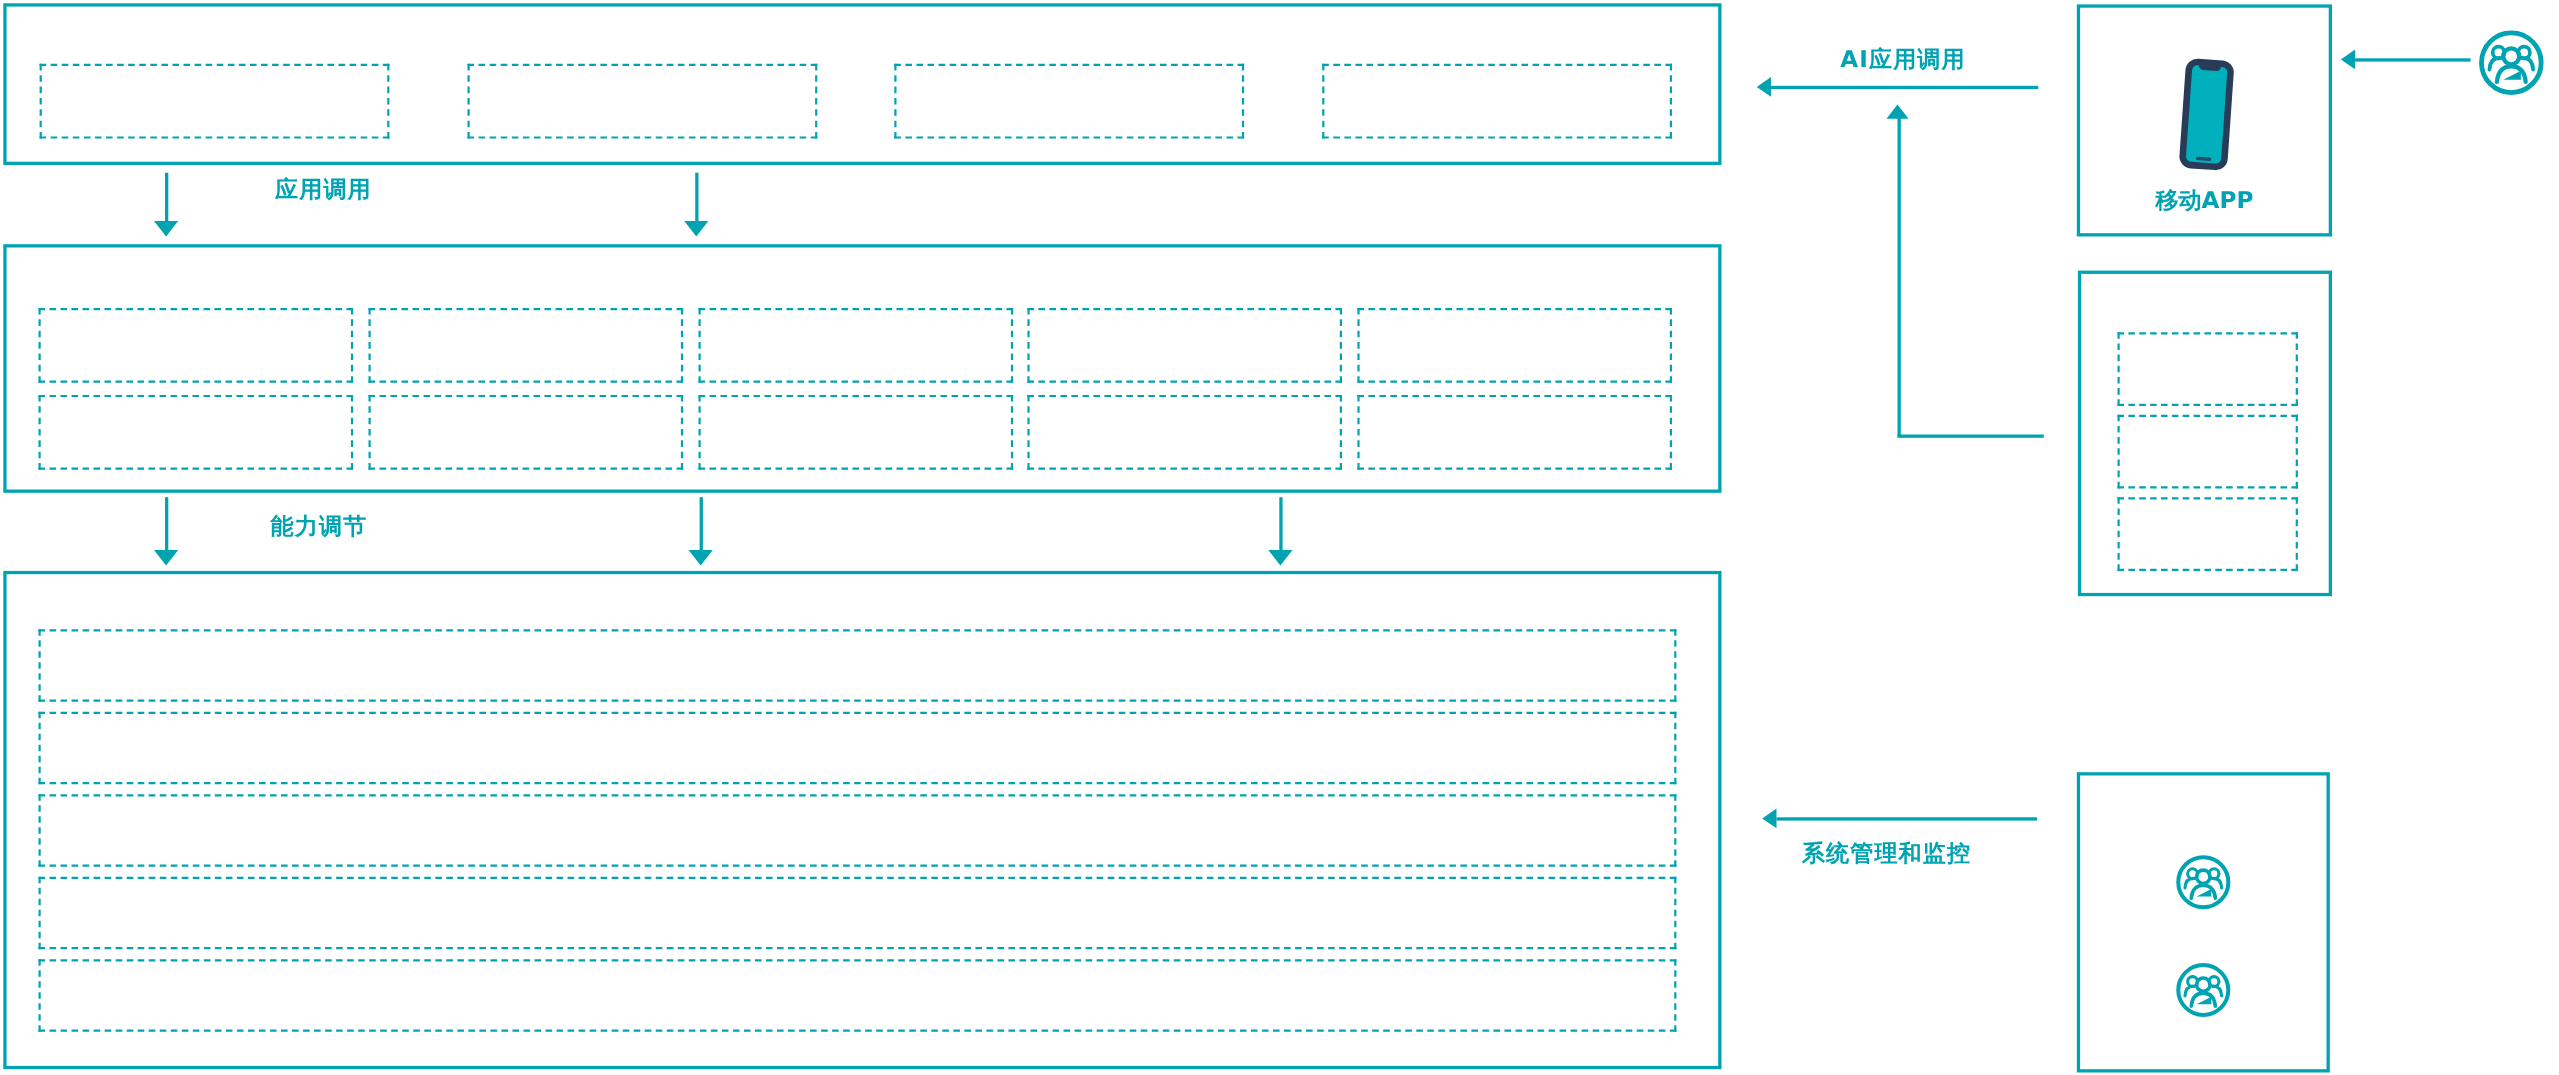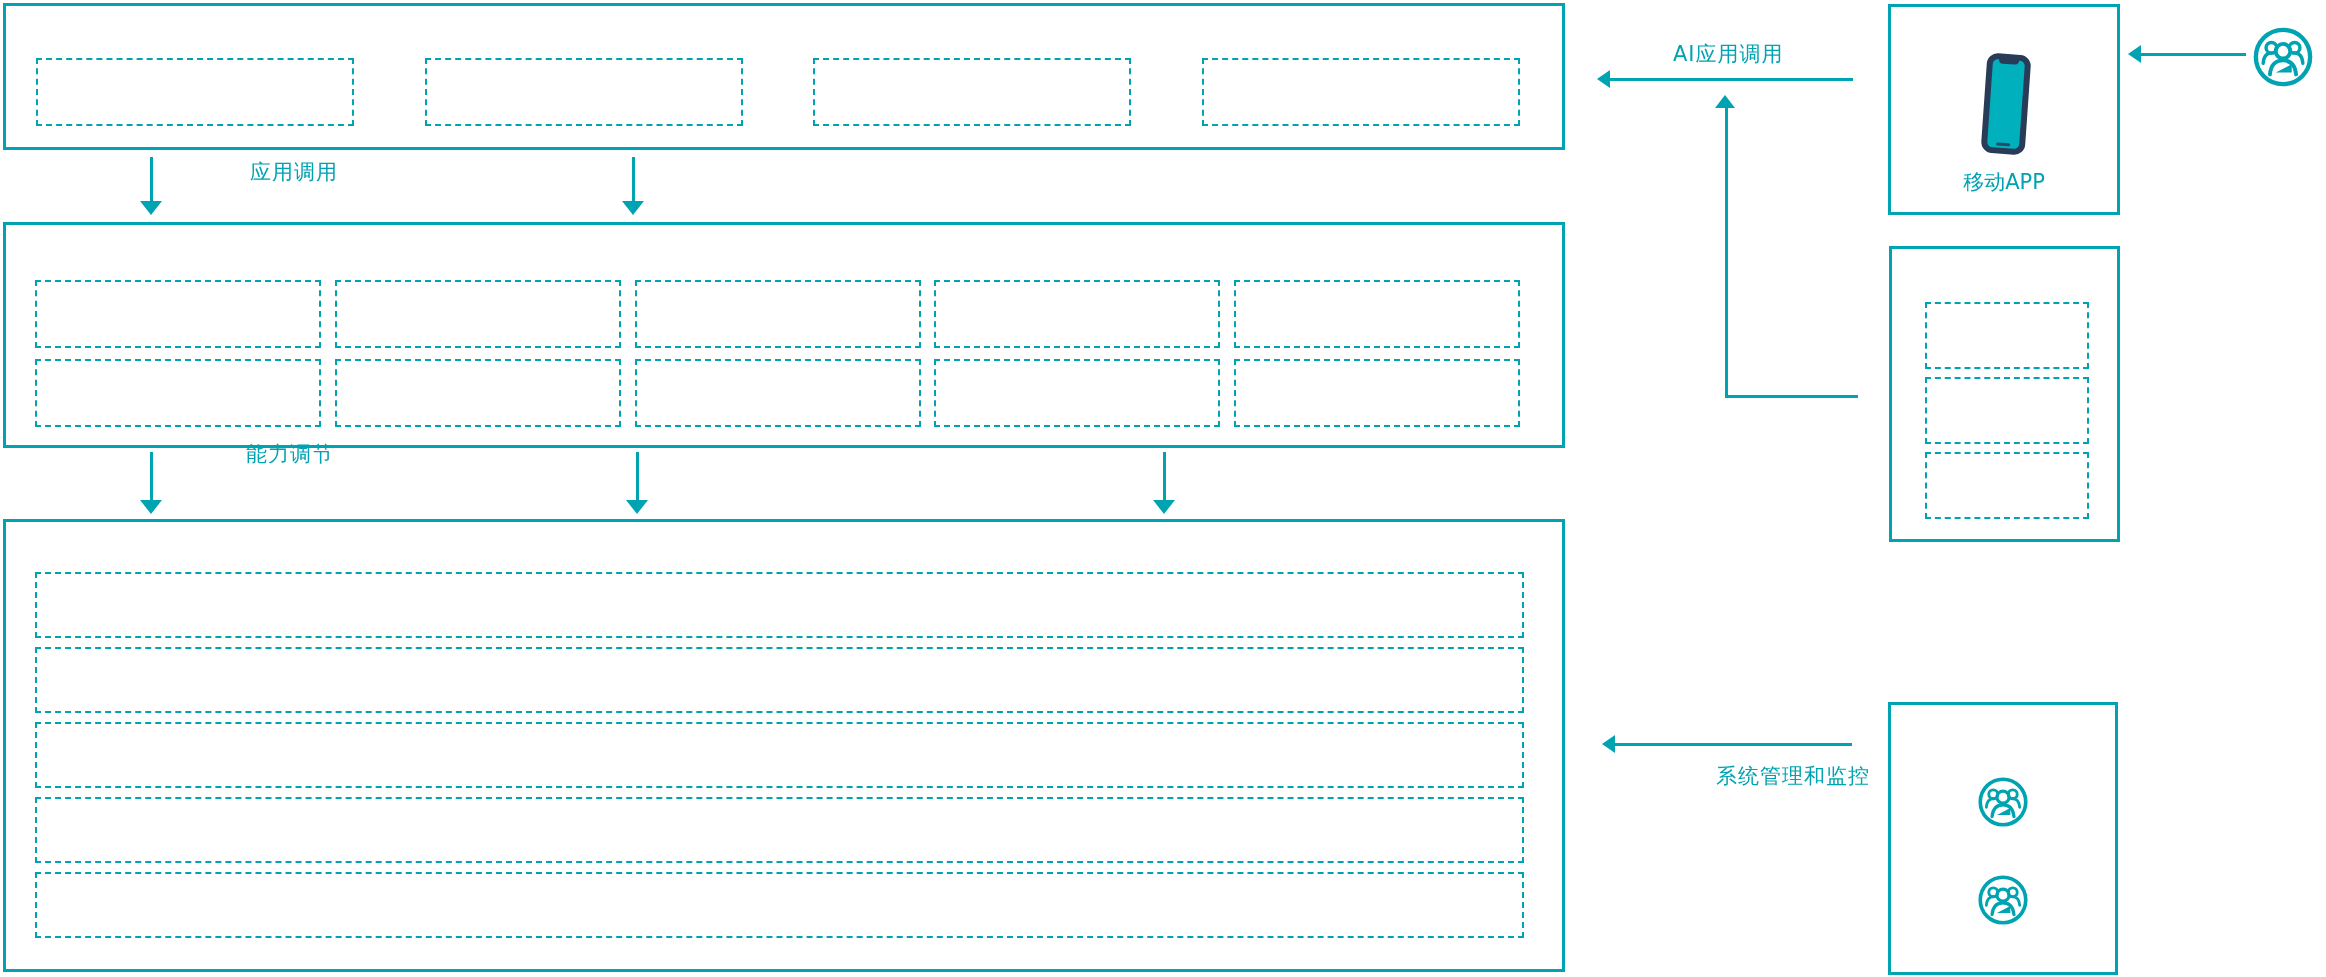--- a/index.html
+++ b/index.html
@@ -23,21 +23,21 @@
   }
   .slot{
     position:absolute;
     border:2px dashed var(--teal);
     box-sizing:border-box;
     background:#fff;
   }
   .lbl{
     position:absolute;
     color:var(--teal);
-    font-weight:normal;
+    font-weight:bold;
     font-size:21px;
     letter-spacing:1px;
     white-space:nowrap;
     line-height:1.2;
   }
   .vline,.hline{position:absolute;background:var(--teal);}
   .vline{width:3px;}
   .hline{height:3px;}
   .head{position:absolute;width:0;height:0;}
   .head-down{border-left:11px solid transparent;border-right:11px solid transparent;border-top:14px solid var(--teal);}
@@ -86,36 +86,36 @@
   <div class="vline" style="left:632px;top:157px;height:44px"></div>
   <div class="head head-down" style="left:622px;top:201px"></div>
   <div class="lbl" style="left:250px;top:160px">应用调用</div>
 
   <div class="vline" style="left:150px;top:452px;height:48px"></div>
   <div class="head head-down" style="left:140px;top:500px"></div>
   <div class="vline" style="left:636px;top:452px;height:48px"></div>
   <div class="head head-down" style="left:626px;top:500px"></div>
   <div class="vline" style="left:1163px;top:452px;height:48px"></div>
   <div class="head head-down" style="left:1153px;top:500px"></div>
-  <div class="lbl" style="left:246px;top:442px">能力调节</div>
+  <div class="lbl" style="left:246px;top:466px">能力调节</div>
 
   <div class="lbl" style="left:1673px;top:42px">AI应用调用</div>
   <div class="hline" style="left:1610px;top:78px;width:243px"></div>
   <div class="head head-left" style="left:1597px;top:70px"></div>
 
   <div class="head head-up" style="left:1715px;top:95px"></div>
   <div class="vline" style="left:1725px;top:107px;height:290px"></div>
   <div class="hline" style="left:1725px;top:395px;width:133px"></div>
 
   <div class="hline" style="left:2141px;top:53px;width:105px"></div>
   <div class="head head-left" style="left:2128px;top:45px"></div>
 
   <div class="hline" style="left:1615px;top:743px;width:237px"></div>
   <div class="head head-left" style="left:1602px;top:735px"></div>
-  <div class="lbl" style="left:1716px;top:764px">系统管理和监控</div>
+  <div class="lbl" style="left:1638px;top:764px">系统管理和监控</div>
 
   <svg class="icon" style="left:1972px;top:48px" width="68" height="112">
       <use href="#sym-phone"></use>
     </svg>
   <div class="lbl" style="left:1888px;top:170px;width:232px;text-align:center;letter-spacing:0">移动APP</div>
 
   <svg class="icon" style="left:2252px;top:26px" width="62" height="62">
       <use href="#sym-user-group"></use>
     </svg>
 

